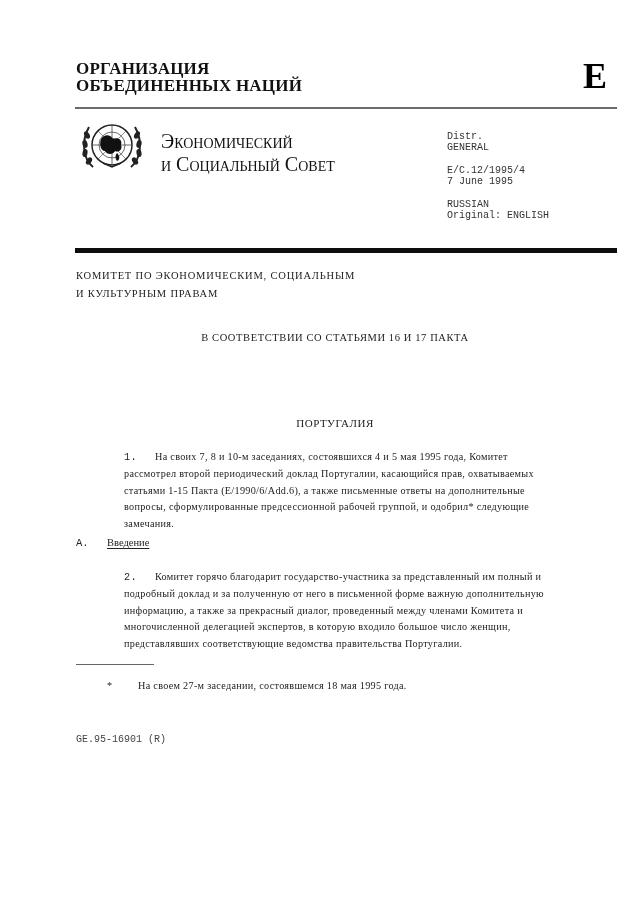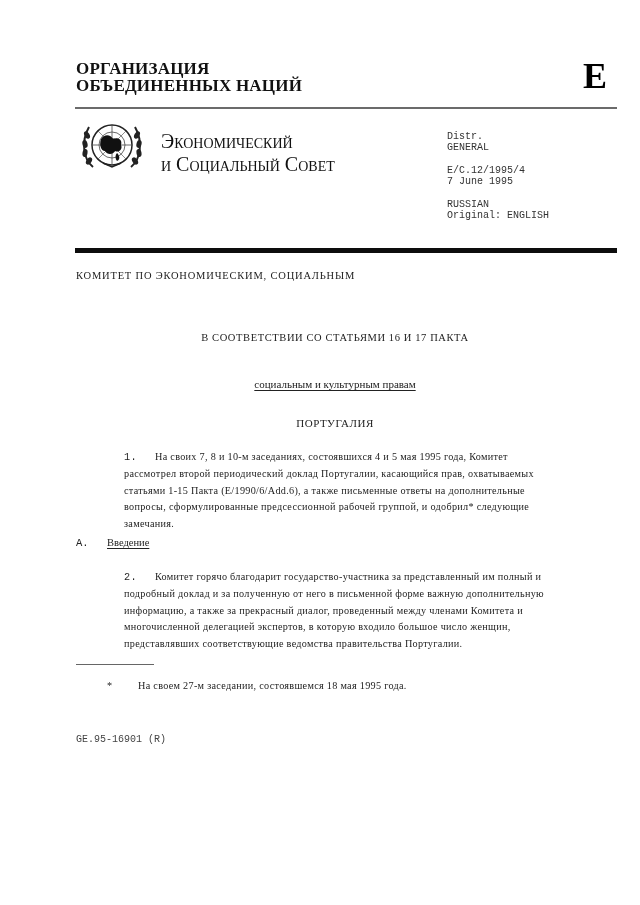--- a/index.html
+++ b/index.html
@@ -107,28 +107,28 @@
   <div>7 June 1995</div>
   <div class="gap"></div>
   <div>RUSSIAN</div>
   <div>Original:  ENGLISH</div>
 </div>
 
 <div class="abs rule-thick"></div>
 
 <div class="abs committee serif">
   <div>КОМИТЕТ  ПО  ЭКОНОМИЧЕСКИМ,  СОЦИАЛЬНЫМ</div>
+  <div>И  КУЛЬТУРНЫМ  ПРАВАМ</div>
 </div>
 
 <div class="abs title-block serif">
   <div>В  СООТВЕТСТВИИ  СО  СТАТЬЯМИ  16  И  17  ПАКТА</div>
 </div>
 
 <div class="abs subtitle serif">
-  <div><span>социальным  и  культурным  правам</span></div>
 </div>
 
 <div class="abs country serif">ПОРТУГАЛИЯ</div>
 
 <div class="abs para serif" style="top: 449px;">
   <span class="line"><span class="num mono">1.</span><span>На  своих  7,  8  и  10-м  заседаниях,  состоявшихся  4  и  5  мая  1995  года,  Комитет</span></span>
   <span class="line">рассмотрел  второй  периодический  доклад  Португалии,  касающийся  прав,  охватываемых</span>
   <span class="line">статьями 1-15  Пакта  (E/1990/6/Add.6),  а  также  письменные  ответы  на  дополнительные</span>
   <span class="line">вопросы,  сформулированные  предсессионной  рабочей  группой,  и  одобрил*  следующие</span>
   <span class="line">замечания.</span>

